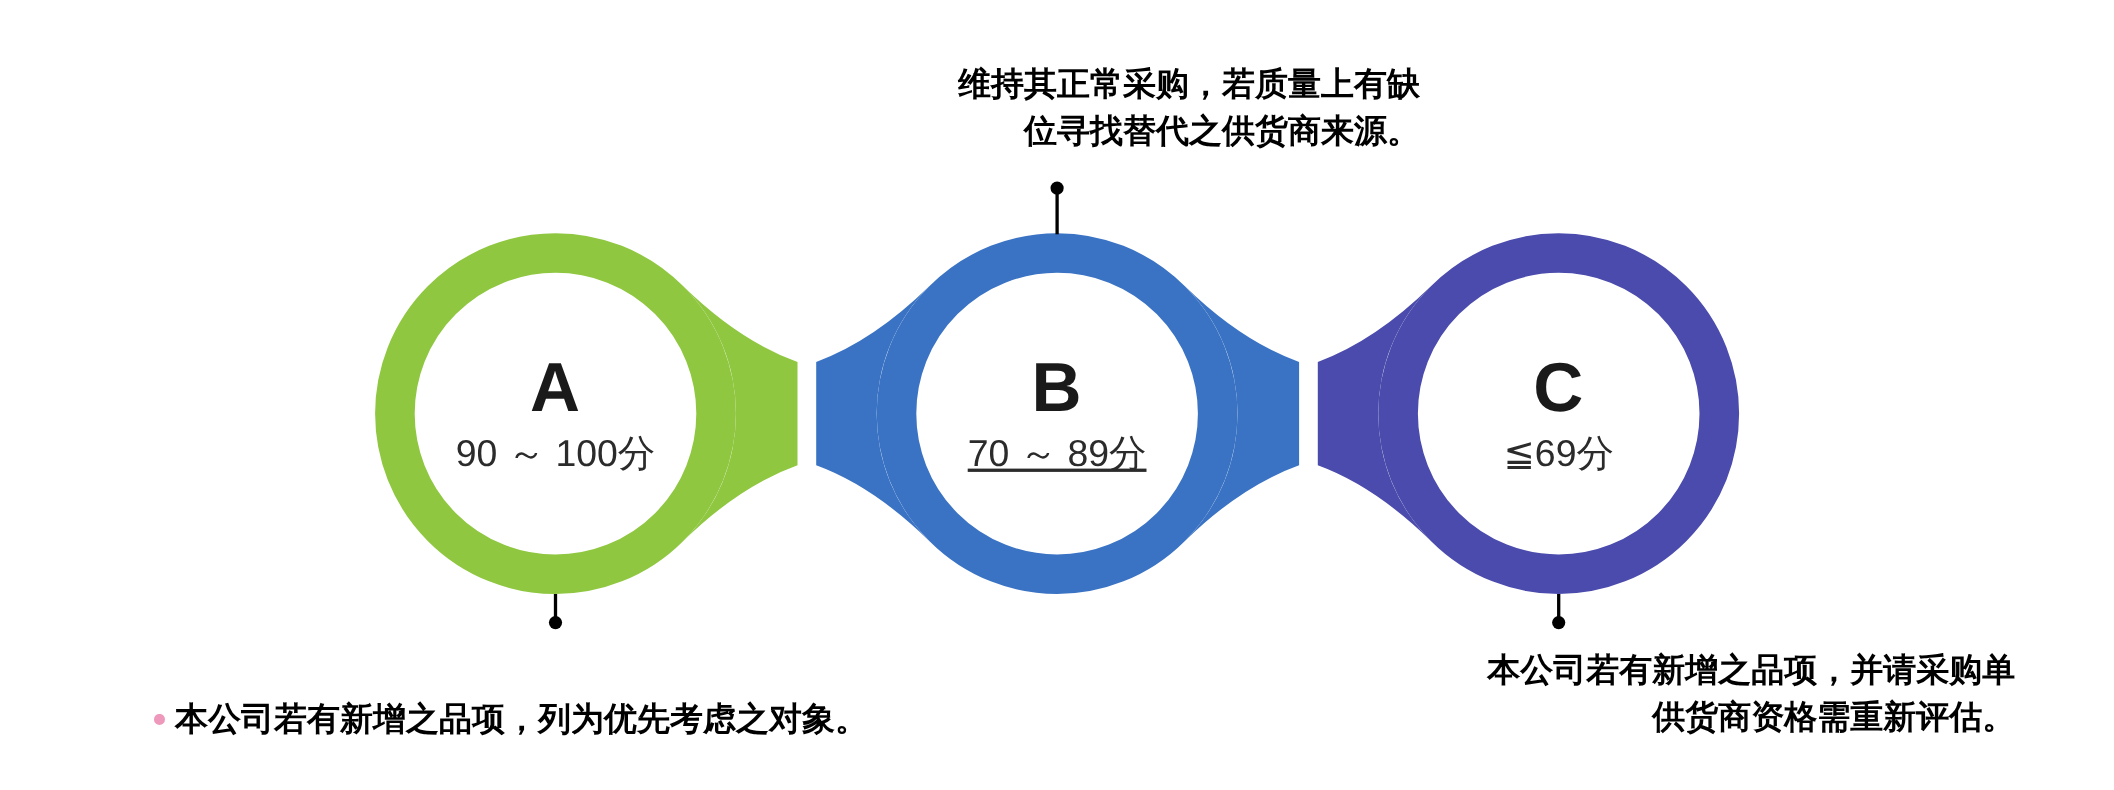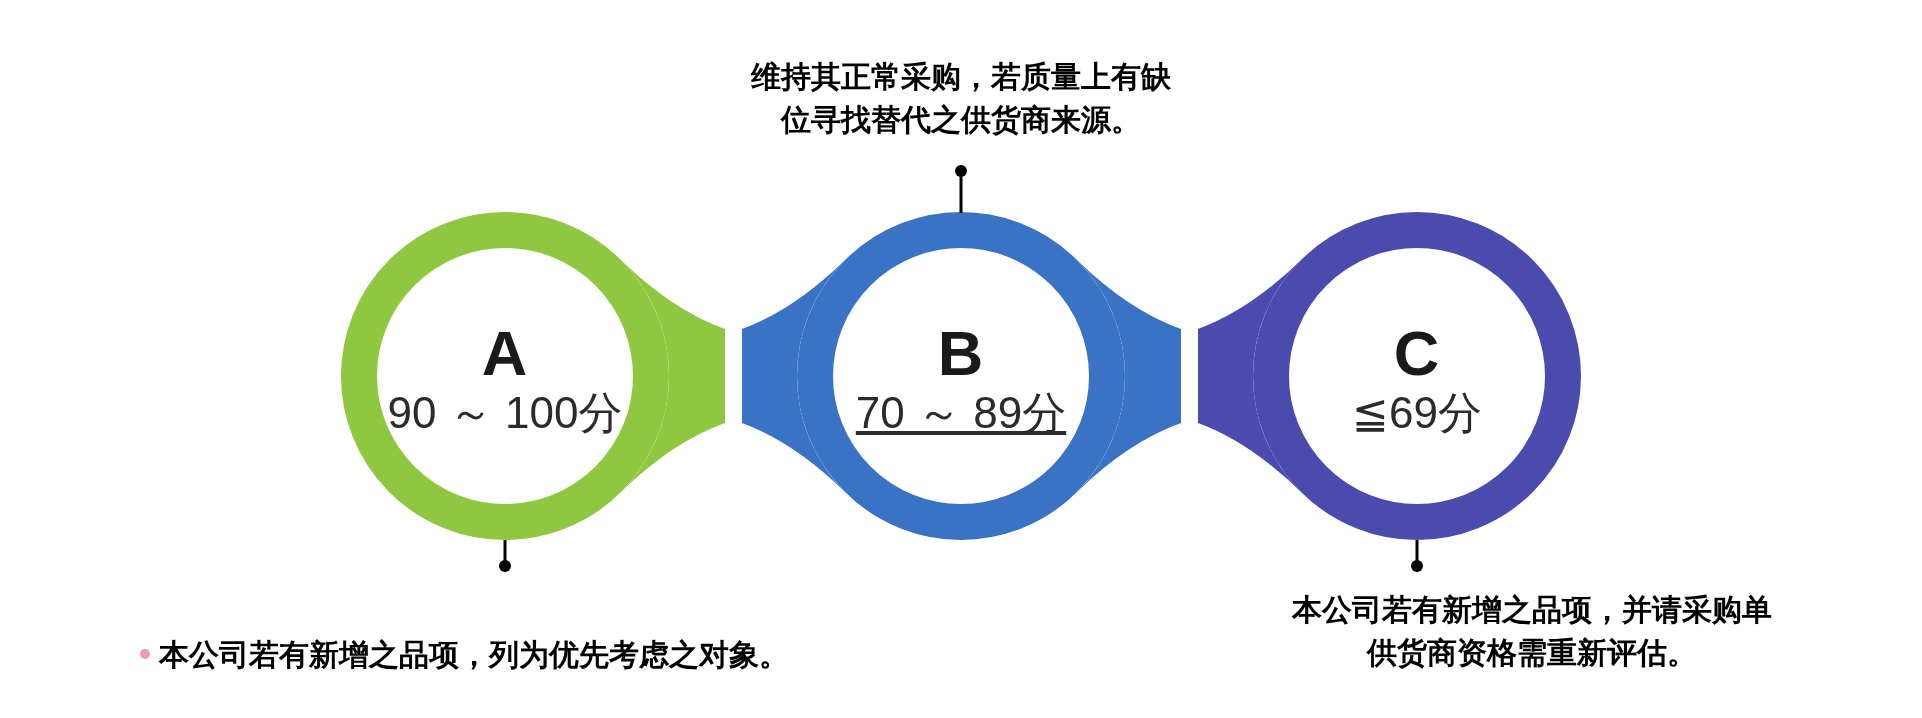--- a/index.html
+++ b/index.html
@@ -28,33 +28,33 @@
     font-size: 63px;
     font-weight: bold;
     color: #1a1a1a;
     line-height: 63px;
     letter-spacing: 1px;
   }
   .grade-score {
     position: absolute;
     width: 340px;
     text-align: center;
-    font-size: 44px;
+    font-size: 34px;
     font-weight: 400;
     color: #2b2b2b;
     line-height: 46px;
   }
   .note {
     position: absolute;
     color: #000000;
     font-size: 30px;
     font-weight: bold;
     line-height: 43px;
   }
-  .note-center { text-align: center; }
+  .note-center { text-align: right; }
   .bullet-row {
     display: flex;
     align-items: center;
     height: 44px;
   }
   .bullet-glyph {
     width: 10px;
     height: 10px;
     margin-right: 9px;
     flex: 0 0 auto;

